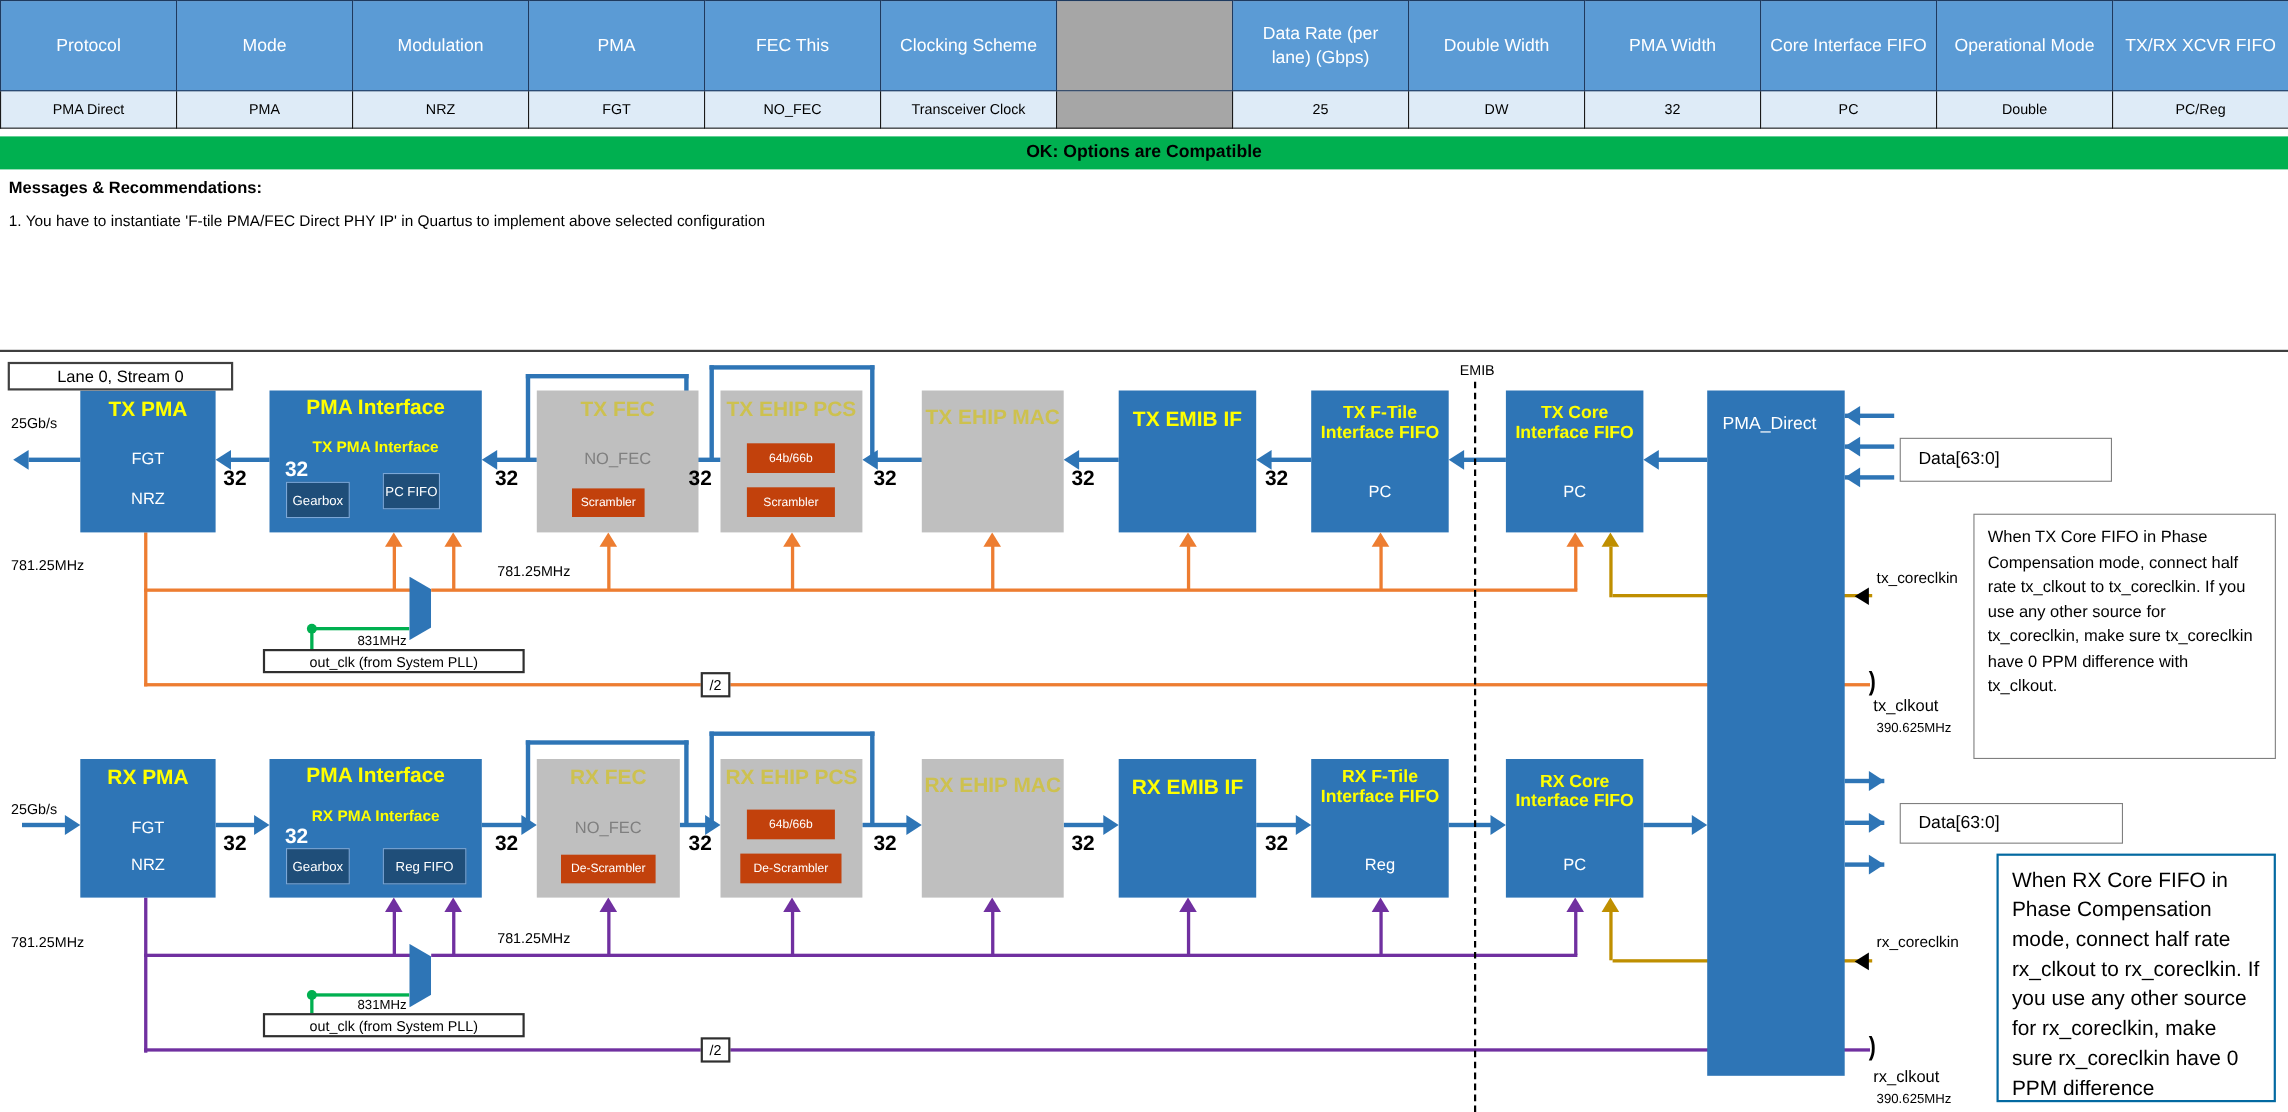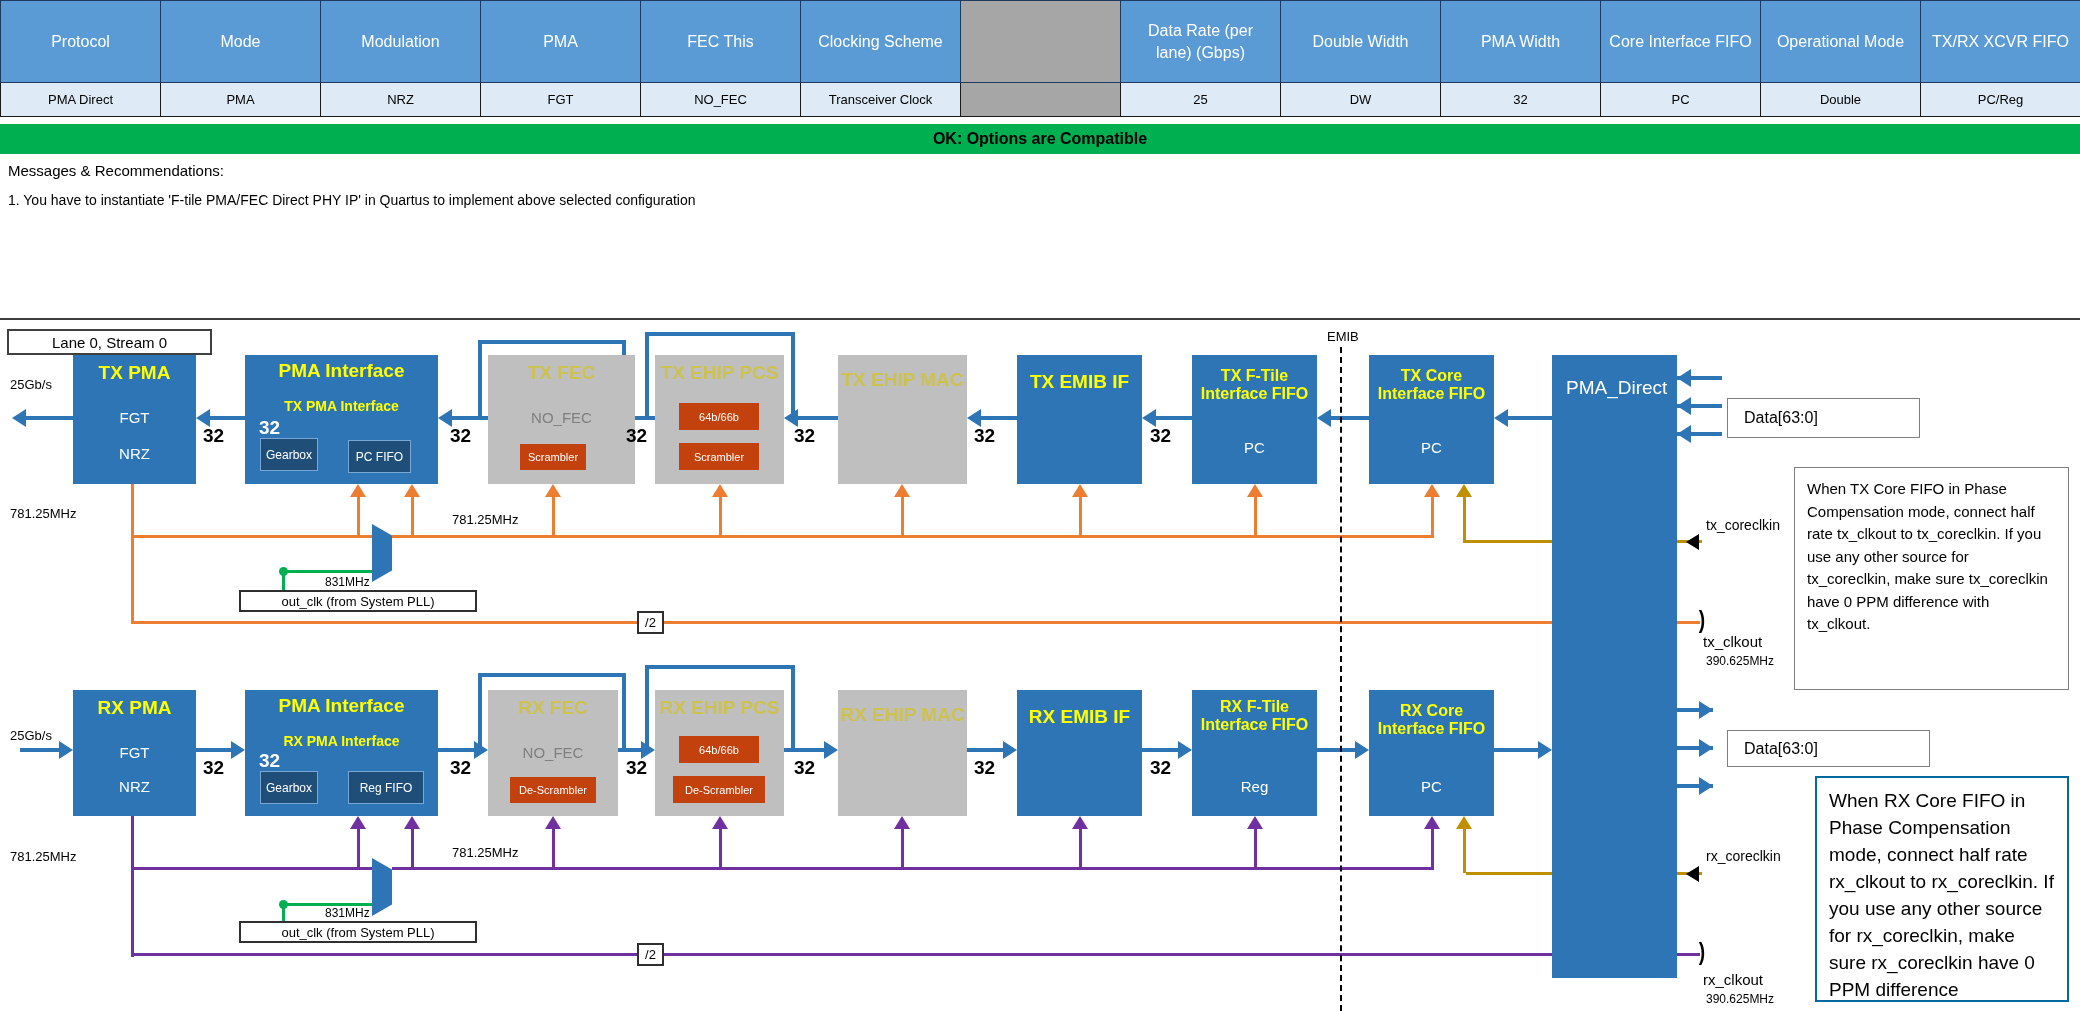--- a/index.html
+++ b/index.html
@@ -6,21 +6,21 @@
   body{font-family:"Liberation Sans",sans-serif;background:#fff}
   #app{position:relative;width:2080px;height:1011px;background:#fff;overflow:hidden}
   .abs{position:absolute}
   i.abs{font-style:normal}
   
   table.cfg{position:absolute;left:0;top:0;width:2080px;border-collapse:collapse;table-layout:fixed}
   .cfg th{background:#5b9bd5;color:#fff;font-weight:normal;font-size:16px;height:82px;border:1px solid #1e3a5f;text-align:center;vertical-align:middle;line-height:1.35;padding:0 8px}
   .cfg td{background:#deebf7;color:#000;font-size:13px;height:34px;border:1px solid #1a1a1a;text-align:center;vertical-align:middle}
   .cfg .gray{background:#a6a6a6}
   .okbar{position:absolute;left:0;top:124px;width:2080px;height:30px;background:#00b050;color:#000;display:flex;align-items:center;justify-content:center;font-size:16px;font-weight:600}
-  .msgt{position:absolute;left:8px;font-size:15px;font-weight:normal;color:#000}
+  .msgt{position:absolute;left:8px;font-size:15px;font-weight:bold;color:#000}
   .msgi{position:absolute;left:8px;font-size:14px;color:#000;white-space:nowrap}
   .divider{position:absolute;left:0;top:318px;width:2080px;height:2px;background:#3f3f3f}
   
   .blk{position:absolute;background:#2e75b6}
   .blkg{position:absolute;background:#bfbfbf}
   .bt{position:absolute;left:0;right:0;text-align:center;color:#ffff00;font-weight:bold;font-size:19px;line-height:1.12}
   .btsm{font-size:16px}
   .btdim{color:#cdc14f}
   .wt{position:absolute;left:0;right:0;text-align:center;color:#fff;font-size:15px}
   .gt{position:absolute;left:0;right:0;text-align:center;color:#7f7f7f;font-size:15px}
@@ -241,21 +241,21 @@
   <div class="blk" style="left:73px;top:355px;width:123px;height:129px">
     <div class="bt" style="top:7px">TX PMA</div>
     <div class="wt" style="top:54px">FGT</div>
     <div class="wt" style="top:90px">NRZ</div>
   </div>
   <div class="blk" style="left:245px;top:355px;width:193px;height:129px">
     <div class="bt" style="top:5px">PMA Interface</div>
     <div class="bt" style="top:44px;font-size:14px">TX PMA Interface</div>
     <div class="abs" style="left:14px;top:62px;color:#fff;font-size:19px;font-weight:bold">32</div>
     <div class="sub subnavy" style="left:15px;top:83px;width:58px;height:33px">Gearbox</div>
-    <div class="sub subnavy" style="left:103px;top:85px;width:63px;height:33px">PC FIFO</div>
+    <div class="sub subnavy" style="left:103px;top:75px;width:52px;height:33px">PC FIFO</div>
   </div>
   <div class="blkg" style="left:488px;top:355px;width:147px;height:129px">
     <div class="bt btdim" style="top:7px">TX FEC</div>
     <div class="gt" style="top:54px">NO_FEC</div>
     <div class="sub subgray" style="left:32px;top:89px;width:66px;height:26px">Scrambler</div>
   </div>
   <div class="blkg" style="left:655px;top:355px;width:129px;height:129px">
     <div class="bt btdim" style="top:7px">TX EHIP PCS</div>
     <div class="sub subgray" style="left:24px;top:48px;width:80px;height:27px">64b/66b</div>
     <div class="sub subgray" style="left:24px;top:88px;width:80px;height:27px">Scrambler</div>
@@ -307,21 +307,21 @@
   <div class="blk" style="left:1192px;top:690px;width:125px;height:126px">
     <div class="bt btsm" style="top:8px">RX F-Tile Interface FIFO</div>
     <div class="wt" style="top:88px">Reg</div>
   </div>
   <div class="blk" style="left:1369px;top:690px;width:125px;height:126px">
     <div class="bt btsm" style="top:12px">RX Core Interface FIFO</div>
     <div class="wt" style="top:88px">PC</div>
   </div>
 
   <div class="blk" style="left:1552px;top:355px;width:125px;height:623px">
-    <div class="abs" style="left:14px;top:22px;color:#fff;font-size:19px">PMA_Direct</div>
+    <div class="abs" style="left:14px;top:22px;color:#fff;font-size:16px">PMA_Direct</div>
   </div>
 
   <div class="mux" style="left:372px;top:524px"></div>
   <div class="mux" style="left:372px;top:858px"></div>
   <div class="wbox" style="left:239px;top:590px;width:238px;height:22px">out_clk (from System PLL)</div>
   <div class="wbox" style="left:239px;top:921px;width:238px;height:22px">out_clk (from System PLL)</div>
   <div class="wbox" style="left:637px;top:611px;width:27px;height:23px">/2</div>
   <div class="wbox" style="left:637px;top:943px;width:27px;height:23px">/2</div>
 
   <div class="wbox" style="left:7px;top:329px;width:205px;height:26px;font-size:15px;border-color:#404040">Lane 0, Stream 0</div>

